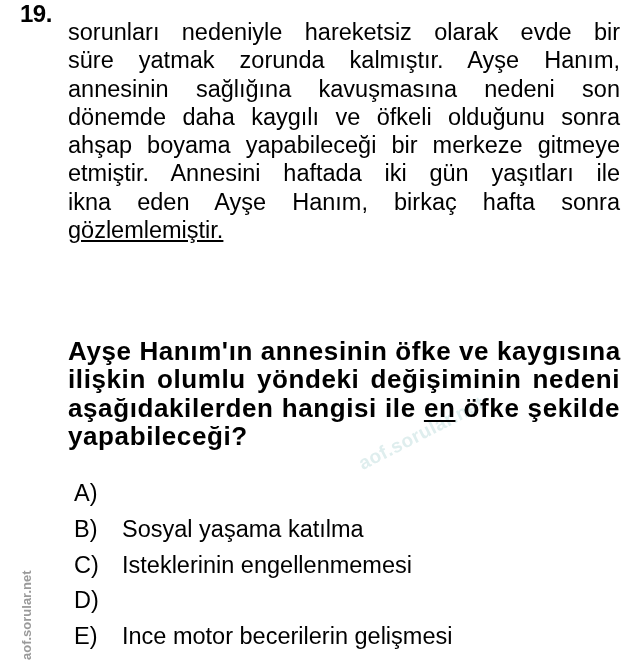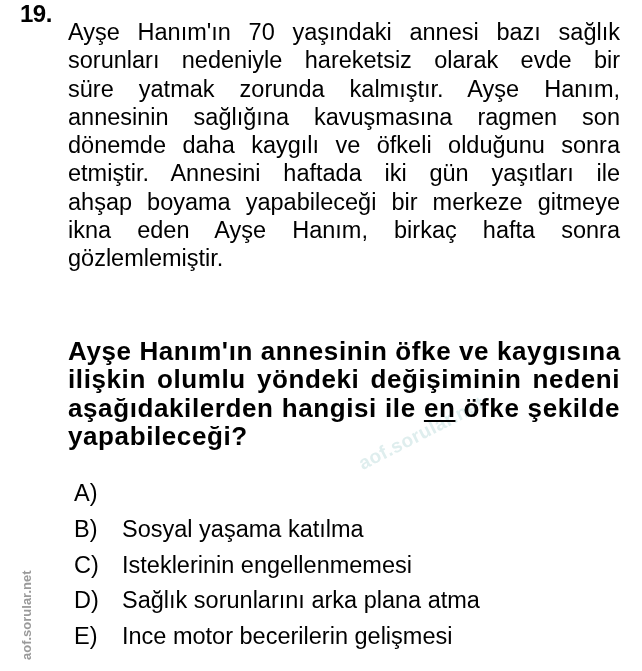--- a/index.html
+++ b/index.html
@@ -1,46 +1,45 @@
 <!DOCTYPE html>
 <html><head>
 <meta charset="utf-8">
 <style>
   html, body { margin: 0; padding: 0; background: #ffffff; }
   body { width: 642px; height: 671px; position: relative; overflow: hidden; font-family: "Liberation Sans", sans-serif; color: #000; }
   .qnum { position: absolute; left: 20px; top: 0; font-size: 24px; font-weight: bold; letter-spacing: -0.5px; }
   .stem { position: absolute; left: 68px; top: 18px; width: 552px; font-size: 23.5px; line-height: 28.3px; text-align: justify; text-align-last: left; }
   .stem .line { display: block; text-align: justify; text-align-last: justify; white-space: nowrap; }
-  .stem .line.last { text-align-last: left; }
+  .stem .line.last { text-align-last: left; text-decoration: underline; }
   .question { position: absolute; left: 68px; top: 337px; width: 552px; font-size: 26px; line-height: 28.3px; font-weight: bold; letter-spacing: 0.6px; }
   .question .line { display: block; text-align: justify; text-align-last: justify; white-space: nowrap; }
   .question .line.last { text-align-last: left; }
   .question u { text-decoration: underline; text-decoration-thickness: 2px; text-underline-offset: 3px; }
   .options { position: absolute; left: 74px; top: 476px; font-size: 23.5px; }
   .option { height: 35.7px; display: flex; align-items: center; white-space: nowrap; }
   .option .letter { width: 48px; display: inline-block; }
   .wm-diag { position: absolute; left: 355px; top: 455px; font-size: 19px; font-weight: bold; color: #dfeeee; transform: rotate(-27deg); transform-origin: left top; white-space: nowrap; letter-spacing: 0.5px; }
   .wm-side { position: absolute; left: 19px; top: 660px; font-size: 13px; font-weight: bold; color: #9a9a9a; transform: rotate(-90deg); transform-origin: left top; white-space: nowrap; }
 </style>
 </head>
 <body>
 
 <div class="wm-diag">aof.sorular.net</div>
 <div class="wm-side">aof.sorular.net</div>
 
 <div class="qnum">19.</div>
 
 <div class="stem">
-  <span class="line">Ayşe Hanım'ın 70 yaşındaki annesi bazı sağlık</span>
   <span class="line">sorunları nedeniyle hareketsiz olarak evde bir</span>
   <span class="line">süre yatmak zorunda kalmıştır. Ayşe Hanım,</span>
-  <span class="line">annesinin sağlığına kavuşmasına ragmen son</span>
+  <span class="line">annesinin sağlığına kavuşmasına nedeni son</span>
   <span class="line">dönemde daha kaygılı ve öfkeli olduğunu sonra</span>
+  <span class="line">ahşap boyama yapabileceği bir merkeze gitmeye</span>
   <span class="line">etmiştir. Annesini haftada iki gün yaşıtları ile</span>
-  <span class="line">ahşap boyama yapabileceği bir merkeze gitmeye</span>
   <span class="line">ikna eden Ayşe Hanım, birkaç hafta sonra</span>
   <span class="line last">gözlemlemiştir.</span>
 </div>
 
 <div class="question">
   <span class="line">Ayşe Hanım'ın annesinin öfke ve kaygısına</span>
   <span class="line">ilişkin olumlu yöndeki değişiminin nedeni</span>
   <span class="line"><span style="white-space:pre">aşağıdakilerden hangisi ile </span><u>en</u><span style="white-space:pre"> öfke şekilde</span></span>
   <span class="line last">yapabileceği?</span>
 </div>
@@ -52,19 +51,18 @@
   <div class="option">
     <span class="letter">B)</span>
     <span>Sosyal yaşama katılma</span>
   </div>
   <div class="option">
     <span class="letter">C)</span>
     <span>Isteklerinin engellenmemesi</span>
   </div>
   <div class="option">
     <span class="letter">D)</span>
-    <span>Sağlık sorunlarını arka plana atma</span>
   </div>
   <div class="option">
     <span class="letter">E)</span>
     <span>Ince motor becerilerin gelişmesi</span>
   </div>
 </div>
 
 </body></html>

